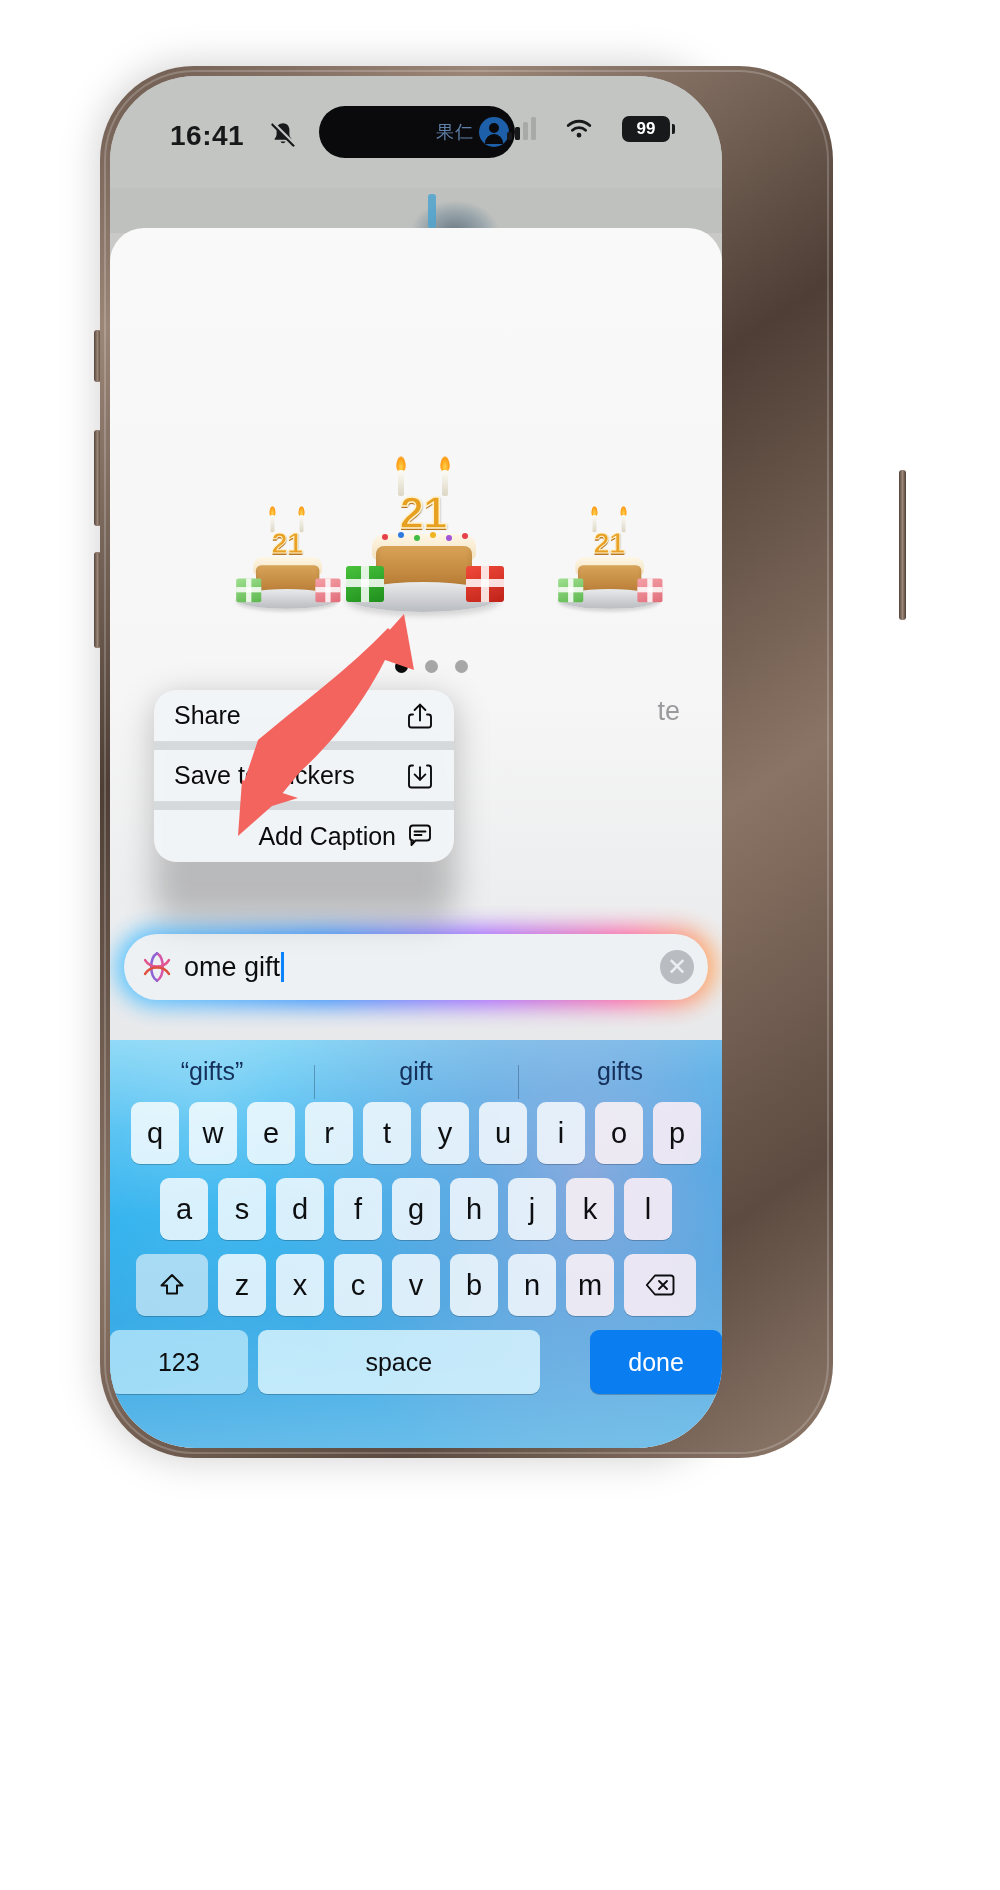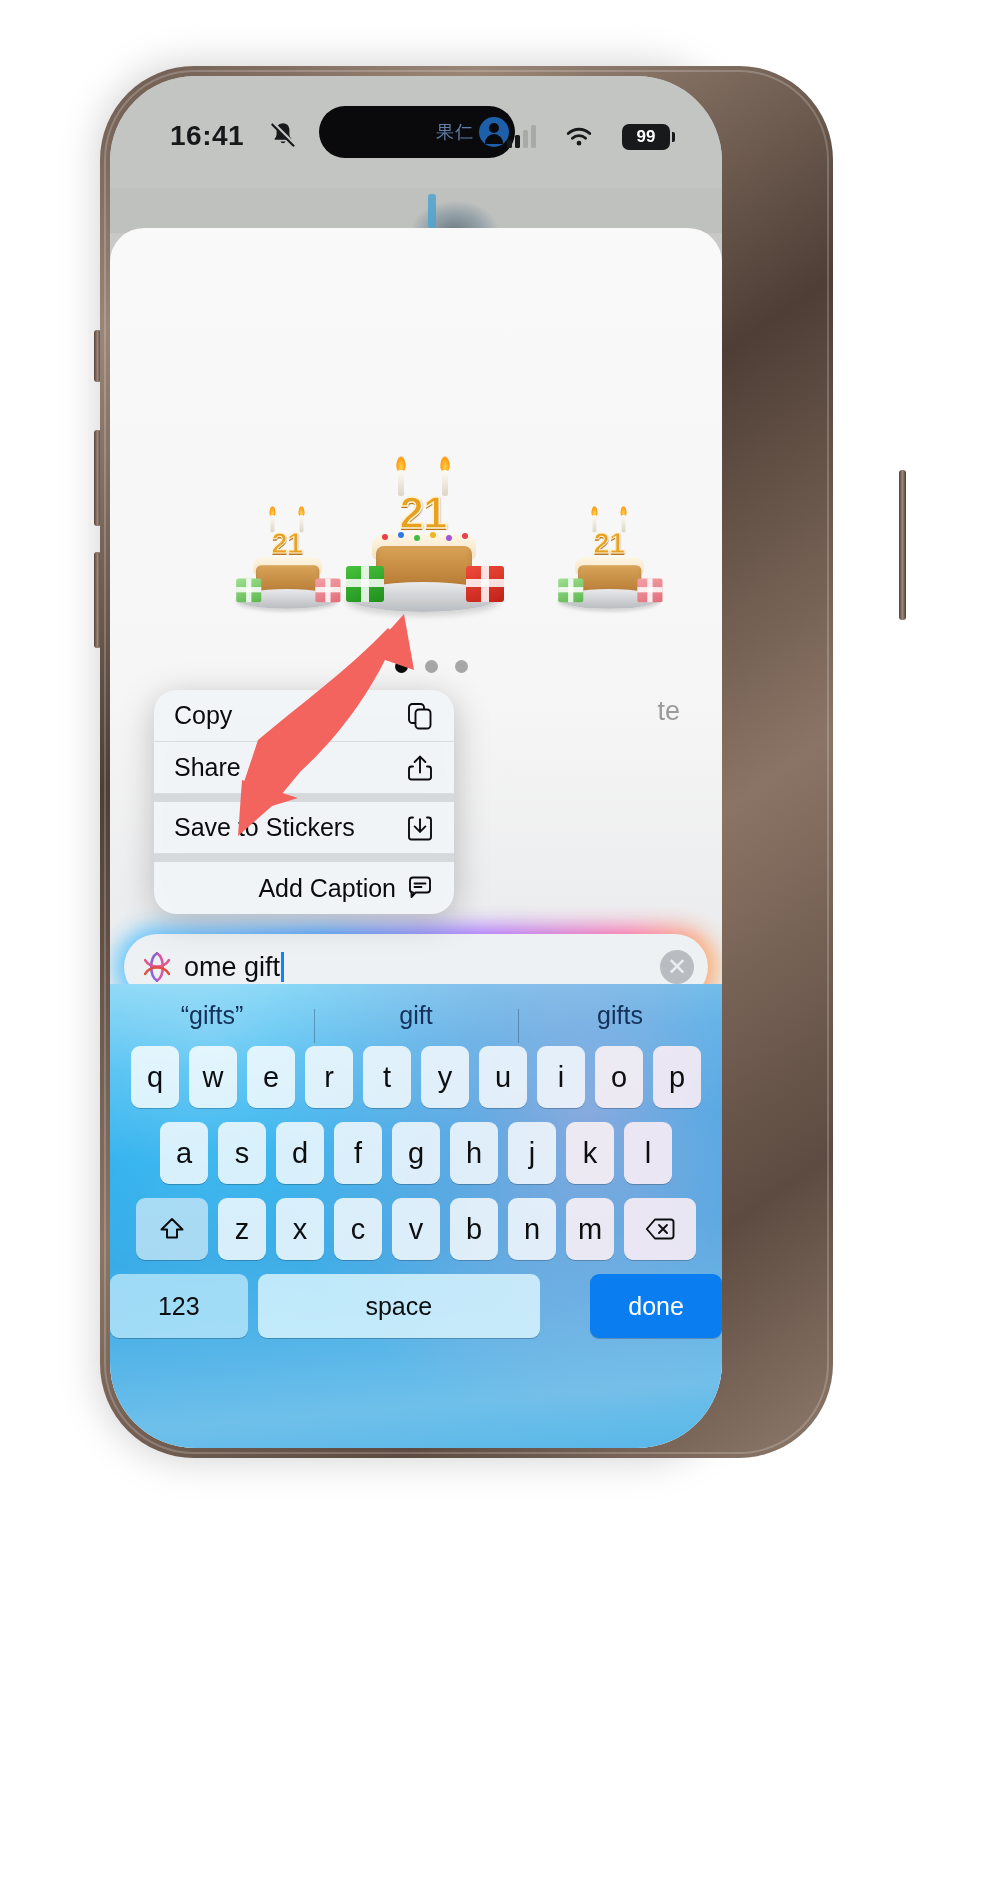--- a/index.html
+++ b/index.html
@@ -72,21 +72,21 @@
   }
   .island-avatar::before{
     content:""; position:absolute; left:50%; top:6px; transform:translateX(-50%);
     width:10px;height:10px;border-radius:50%;background:#0a0a0c;
   }
   .island-avatar::after{
     content:""; position:absolute; left:50%; bottom:3px; transform:translateX(-50%);
     width:18px;height:10px;border-radius:9px 9px 0 0;background:#0a0a0c;
   }
   .status-right {
-    position:absolute; right: 52px; top: 48px;
+    position:absolute; right: 52px; top: 40px;
     display:flex; align-items:center; gap: 28px;
   }
   .sig-bars { display:flex; align-items:flex-end; gap:3px; height:22px; }
   .sig-bars i { width:5px; border-radius:1.5px; background:#17191b; display:block; }
   .sig-bars i:nth-child(1){height:8px}
   .sig-bars i:nth-child(2){height:13px}
   .sig-bars i:nth-child(3){height:18px; background:#a8aaa8}
   .sig-bars i:nth-child(4){height:23px; background:#a8aaa8}
   .battery {
     width: 48px; height: 26px; border-radius: 7px; background:#17191b;
@@ -267,21 +267,21 @@
     vertical-align:-6px; margin-left: 1px;
   }
   .clear-btn {
     width: 34px; height: 34px; border-radius: 50%; background:#b9bdc2;
     color:#eceff2; font-size: 24px; line-height: 33px; text-align:center;
     flex:none; font-family:"Liberation Sans", sans-serif;
   }
 
   
   .keyboard {
-    position:absolute; left:0; top: 756px; width: 612px; height: 588px;
+    position:absolute; left:0; top: 812px; width: 612px; height: 588px;
     background: linear-gradient(175deg,
         #7ad2f5 0%, #37b7f0 14%, #19a9ec 28%,
         #2fa8e6 44%, #54b4e8 58%, #6ec0ea 70%,
         #56b6e8 82%, #35a5e2 93%, #2b9cdd 100%);
     z-index: 7;
   }
   .kb-tint {
     position:absolute; inset:0;
     background: radial-gradient(ellipse at 78% 22%, rgba(224,170,210,.55) 0%, rgba(224,170,210,0) 48%),
                 radial-gradient(ellipse at 16% 8%, rgba(255,255,255,.28) 0%, rgba(255,255,255,0) 40%);
@@ -451,27 +451,20 @@
           </svg>
           <div class="prompt-text">
             <span>ome gift</span><span class="caret"></span>
           </div>
           <div class="clear-btn">✕</div>
         </div>
 
         <div class="ctx-shadow"></div>
         <div class="ctx-menu">
 
-          <div class="ctx-row">
-            <span class="lbl">Copy</span>
-            <svg class="ico" viewBox="0 0 28 28">
-              <rect x="3" y="2" width="15" height="19" rx="3.5" fill="none" stroke="#0b0b0d" stroke-width="1.9"></rect>
-              <rect x="9.5" y="7.5" width="15" height="19" rx="3.5" fill="#f3f6f8" stroke="#0b0b0d" stroke-width="1.9"></rect>
-            </svg>
-          </div>
 
           <div class="ctx-row">
             <span class="lbl">Share</span>
             <svg class="ico" viewBox="0 0 28 28">
               <path d="M7 12.5h-1.5a2.5 2.5 0 0 0-2.5 2.5v8a2.5 2.5 0 0 0 2.5 2.5h17a2.5 2.5 0 0 0 2.5-2.5v-8a2.5 2.5 0 0 0-2.5-2.5H21" fill="none" stroke="#0b0b0d" stroke-width="1.9" stroke-linecap="round"></path>
               <path d="M14 18.5V2.8" stroke="#0b0b0d" stroke-width="1.9" stroke-linecap="round"></path>
               <path d="M8.6 8 14 2.6 19.4 8" fill="none" stroke="#0b0b0d" stroke-width="1.9" stroke-linecap="round" stroke-linejoin="round"></path>
             </svg>
           </div>
 

